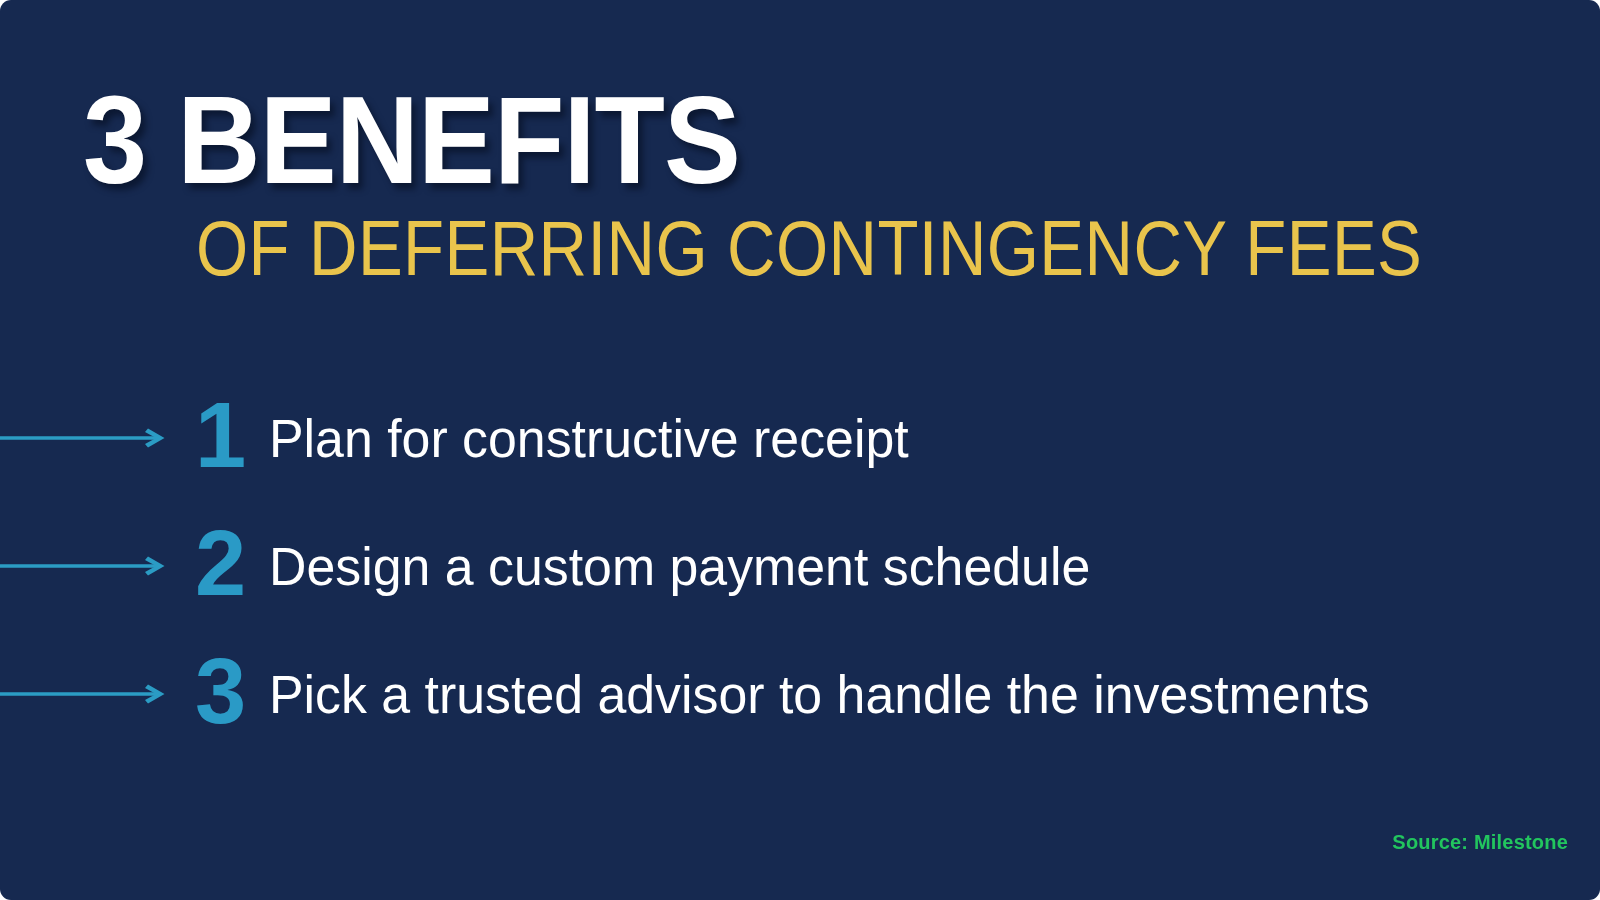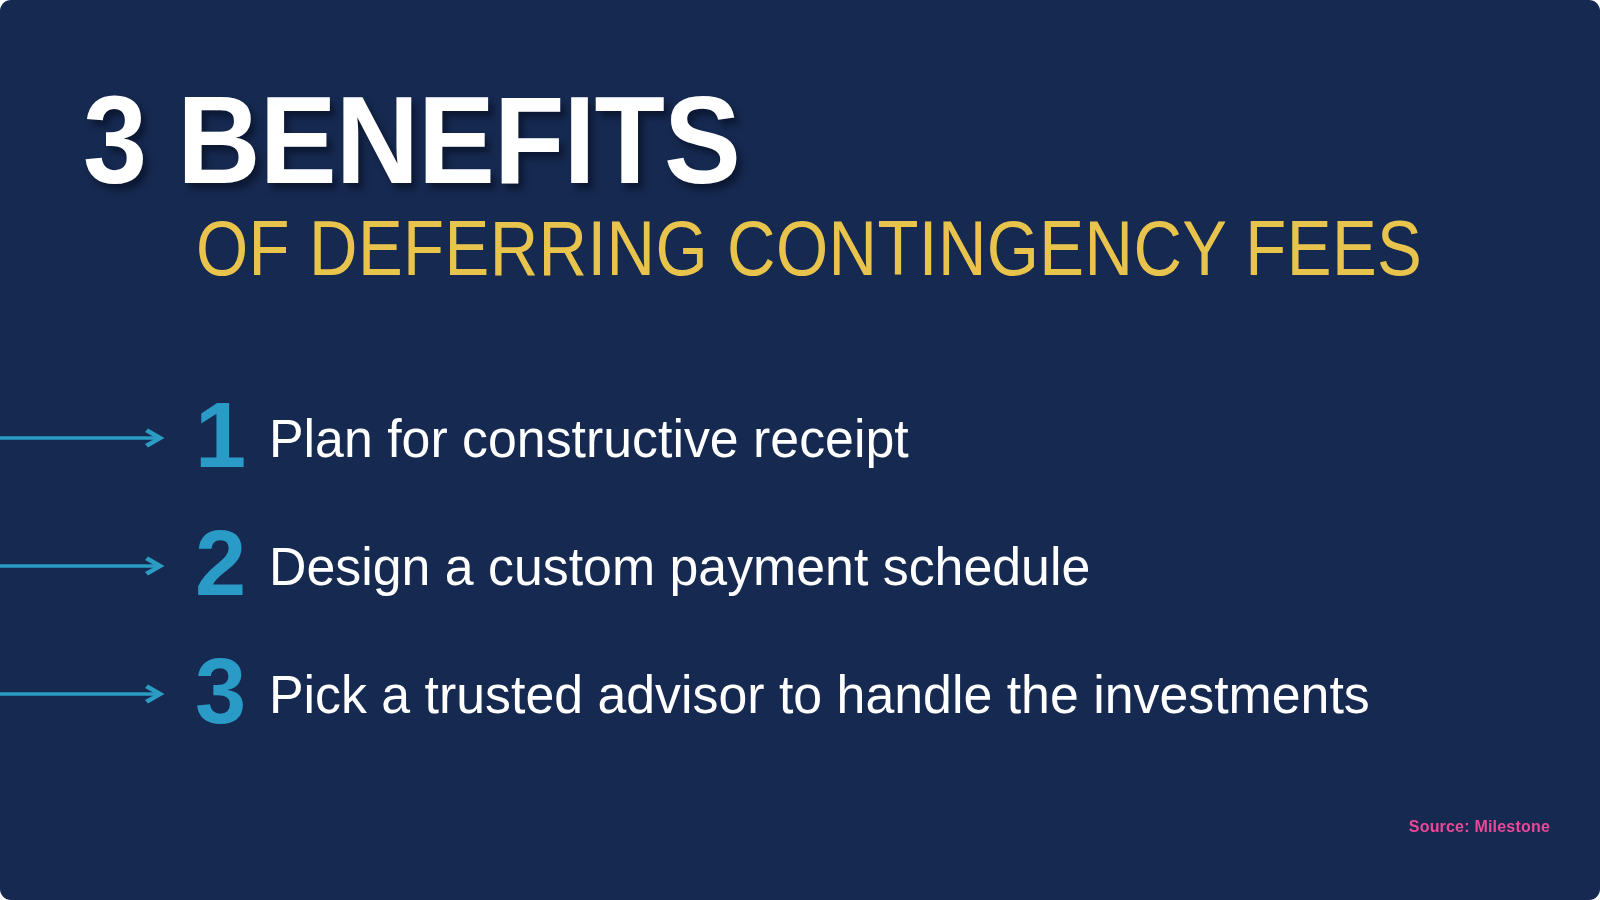--- a/index.html
+++ b/index.html
@@ -113,25 +113,25 @@
     white-space: nowrap;
     transform: scaleX(0.96);
     transform-origin: left center;
   }
 
   
   .source {
     position: absolute;
     right: 32px;
     bottom: 46px;
-    margin: 18px;
+    margin: 0;
     font-family: "Liberation Sans Narrow", "Liberation Sans", sans-serif;
-    font-size: 16px;
+    font-size: 20px;
     font-weight: 700;
-    color: #ec4899;
+    color: #22c55e;
     letter-spacing: 0.2px;
     white-space: nowrap;
   }
 </style>
 </head>
 <body>
 
 <div class="slide">
 
   <div class="headline-block">

